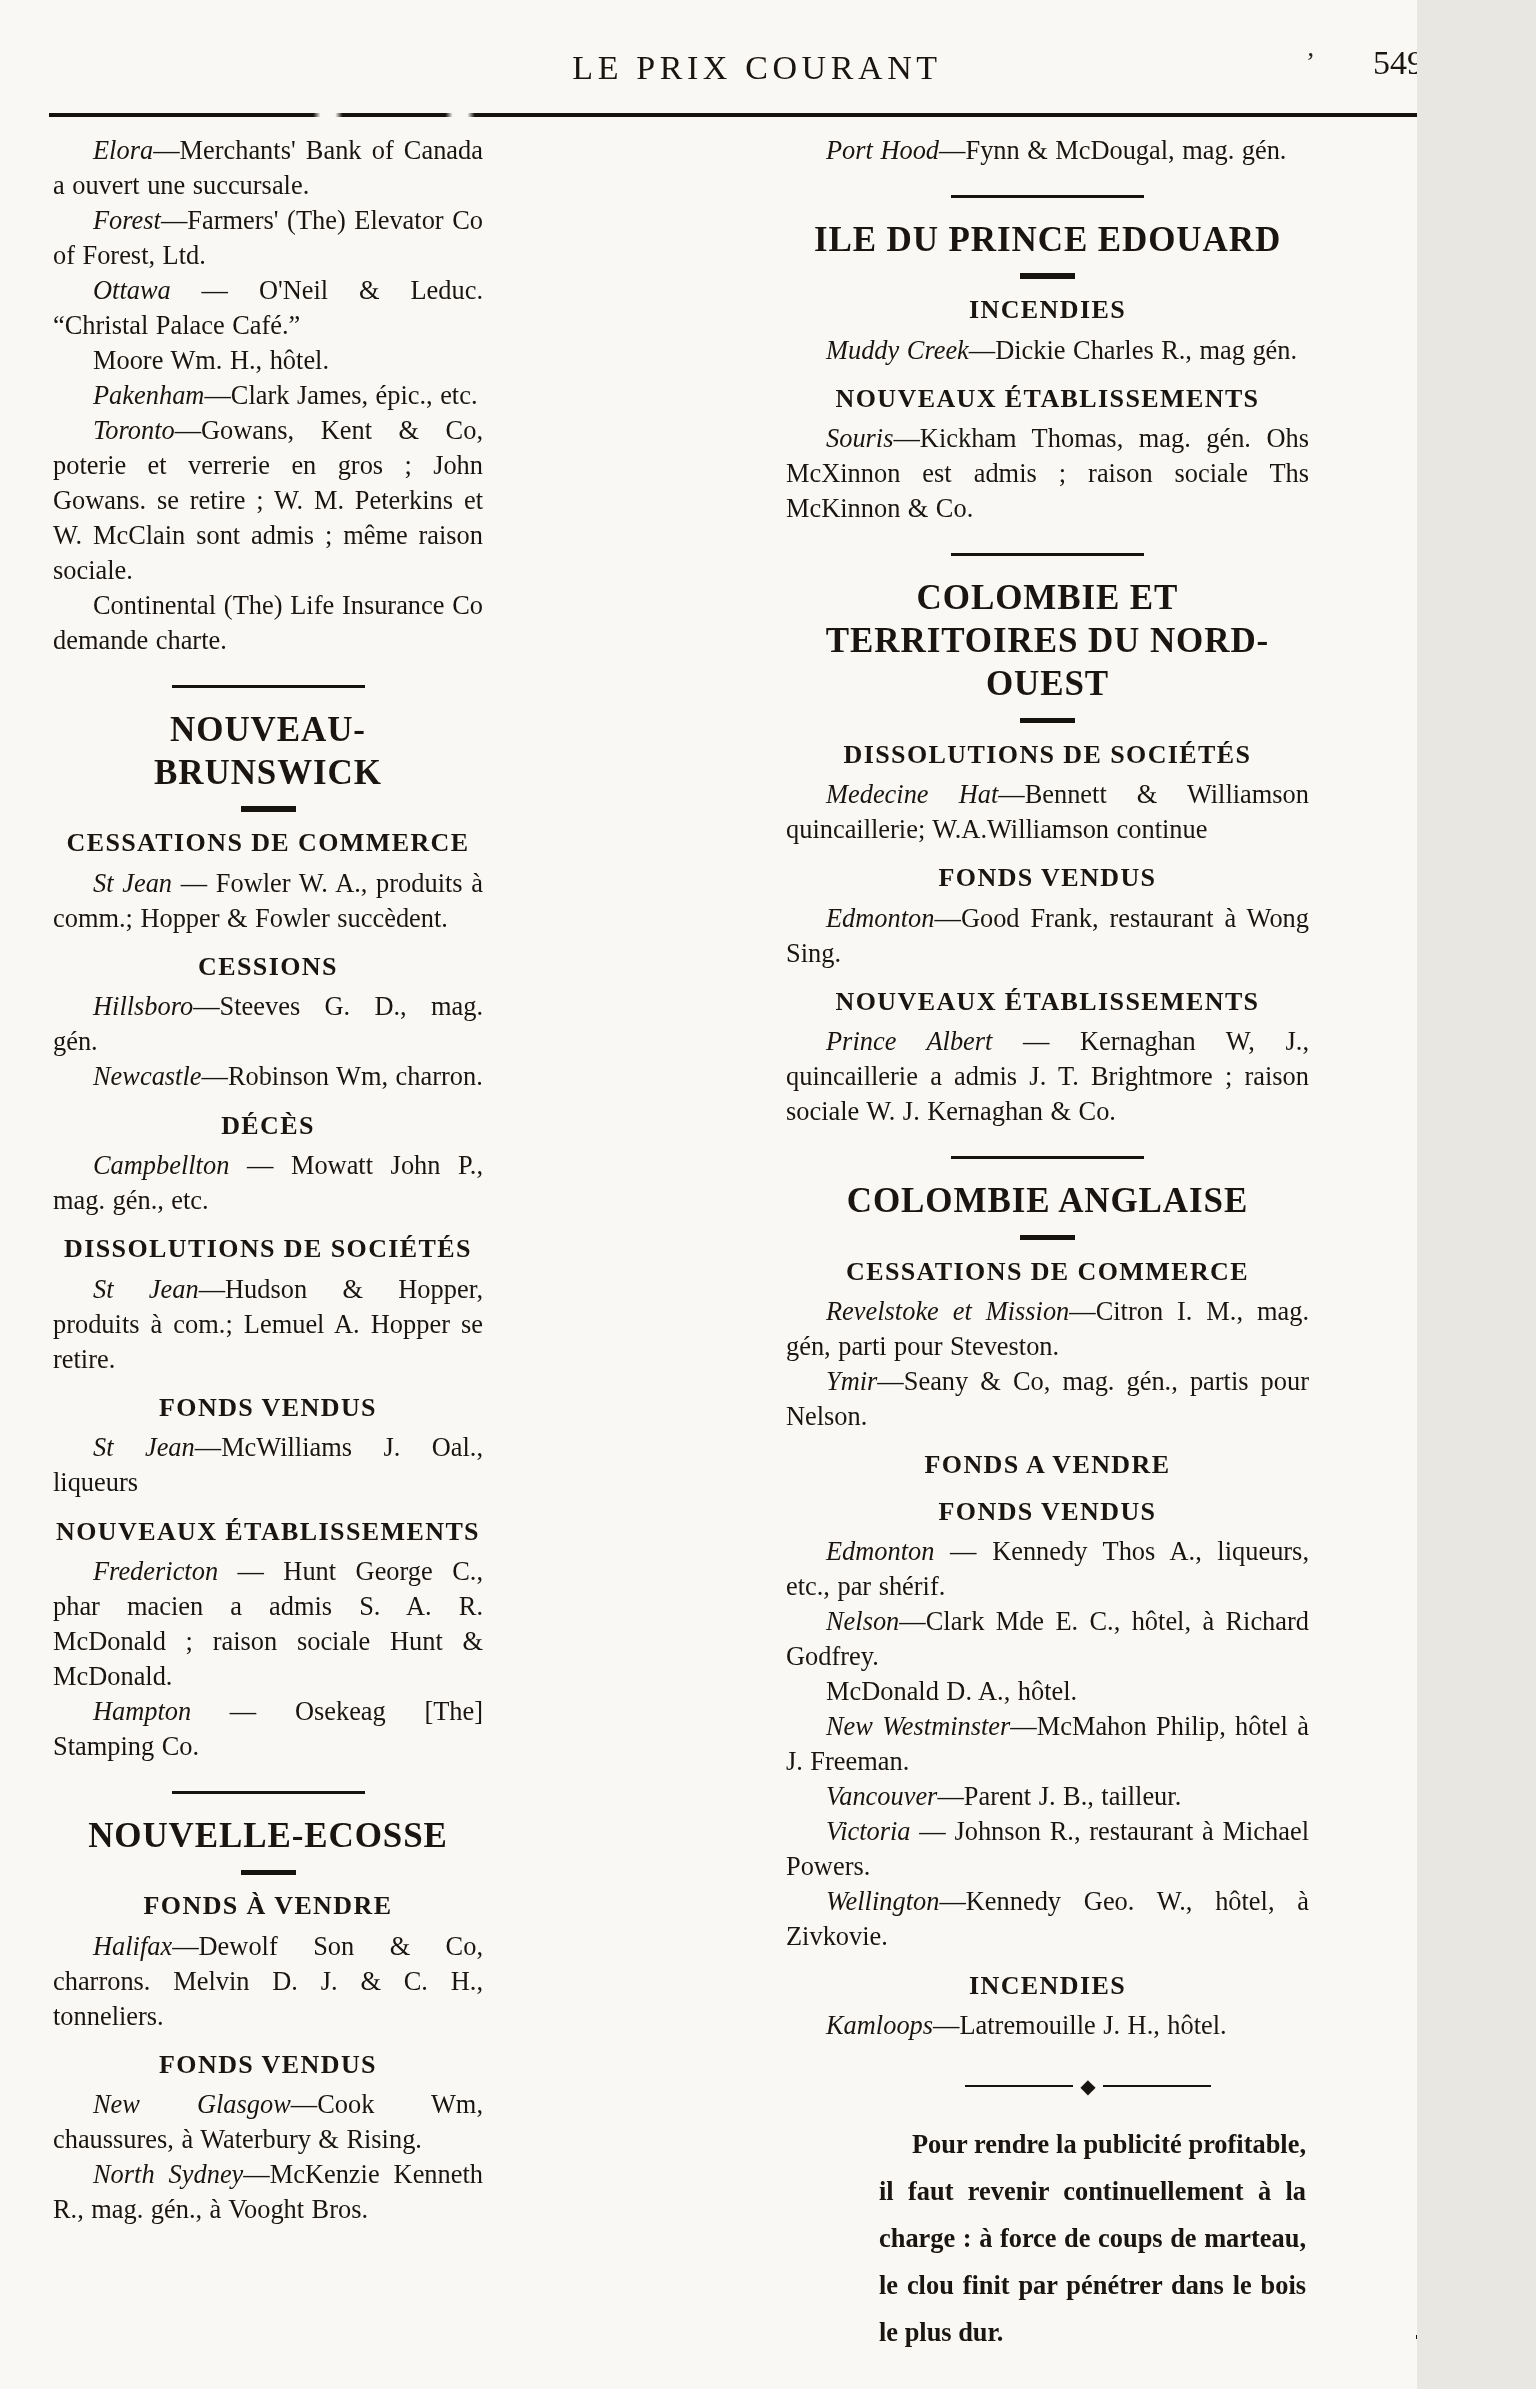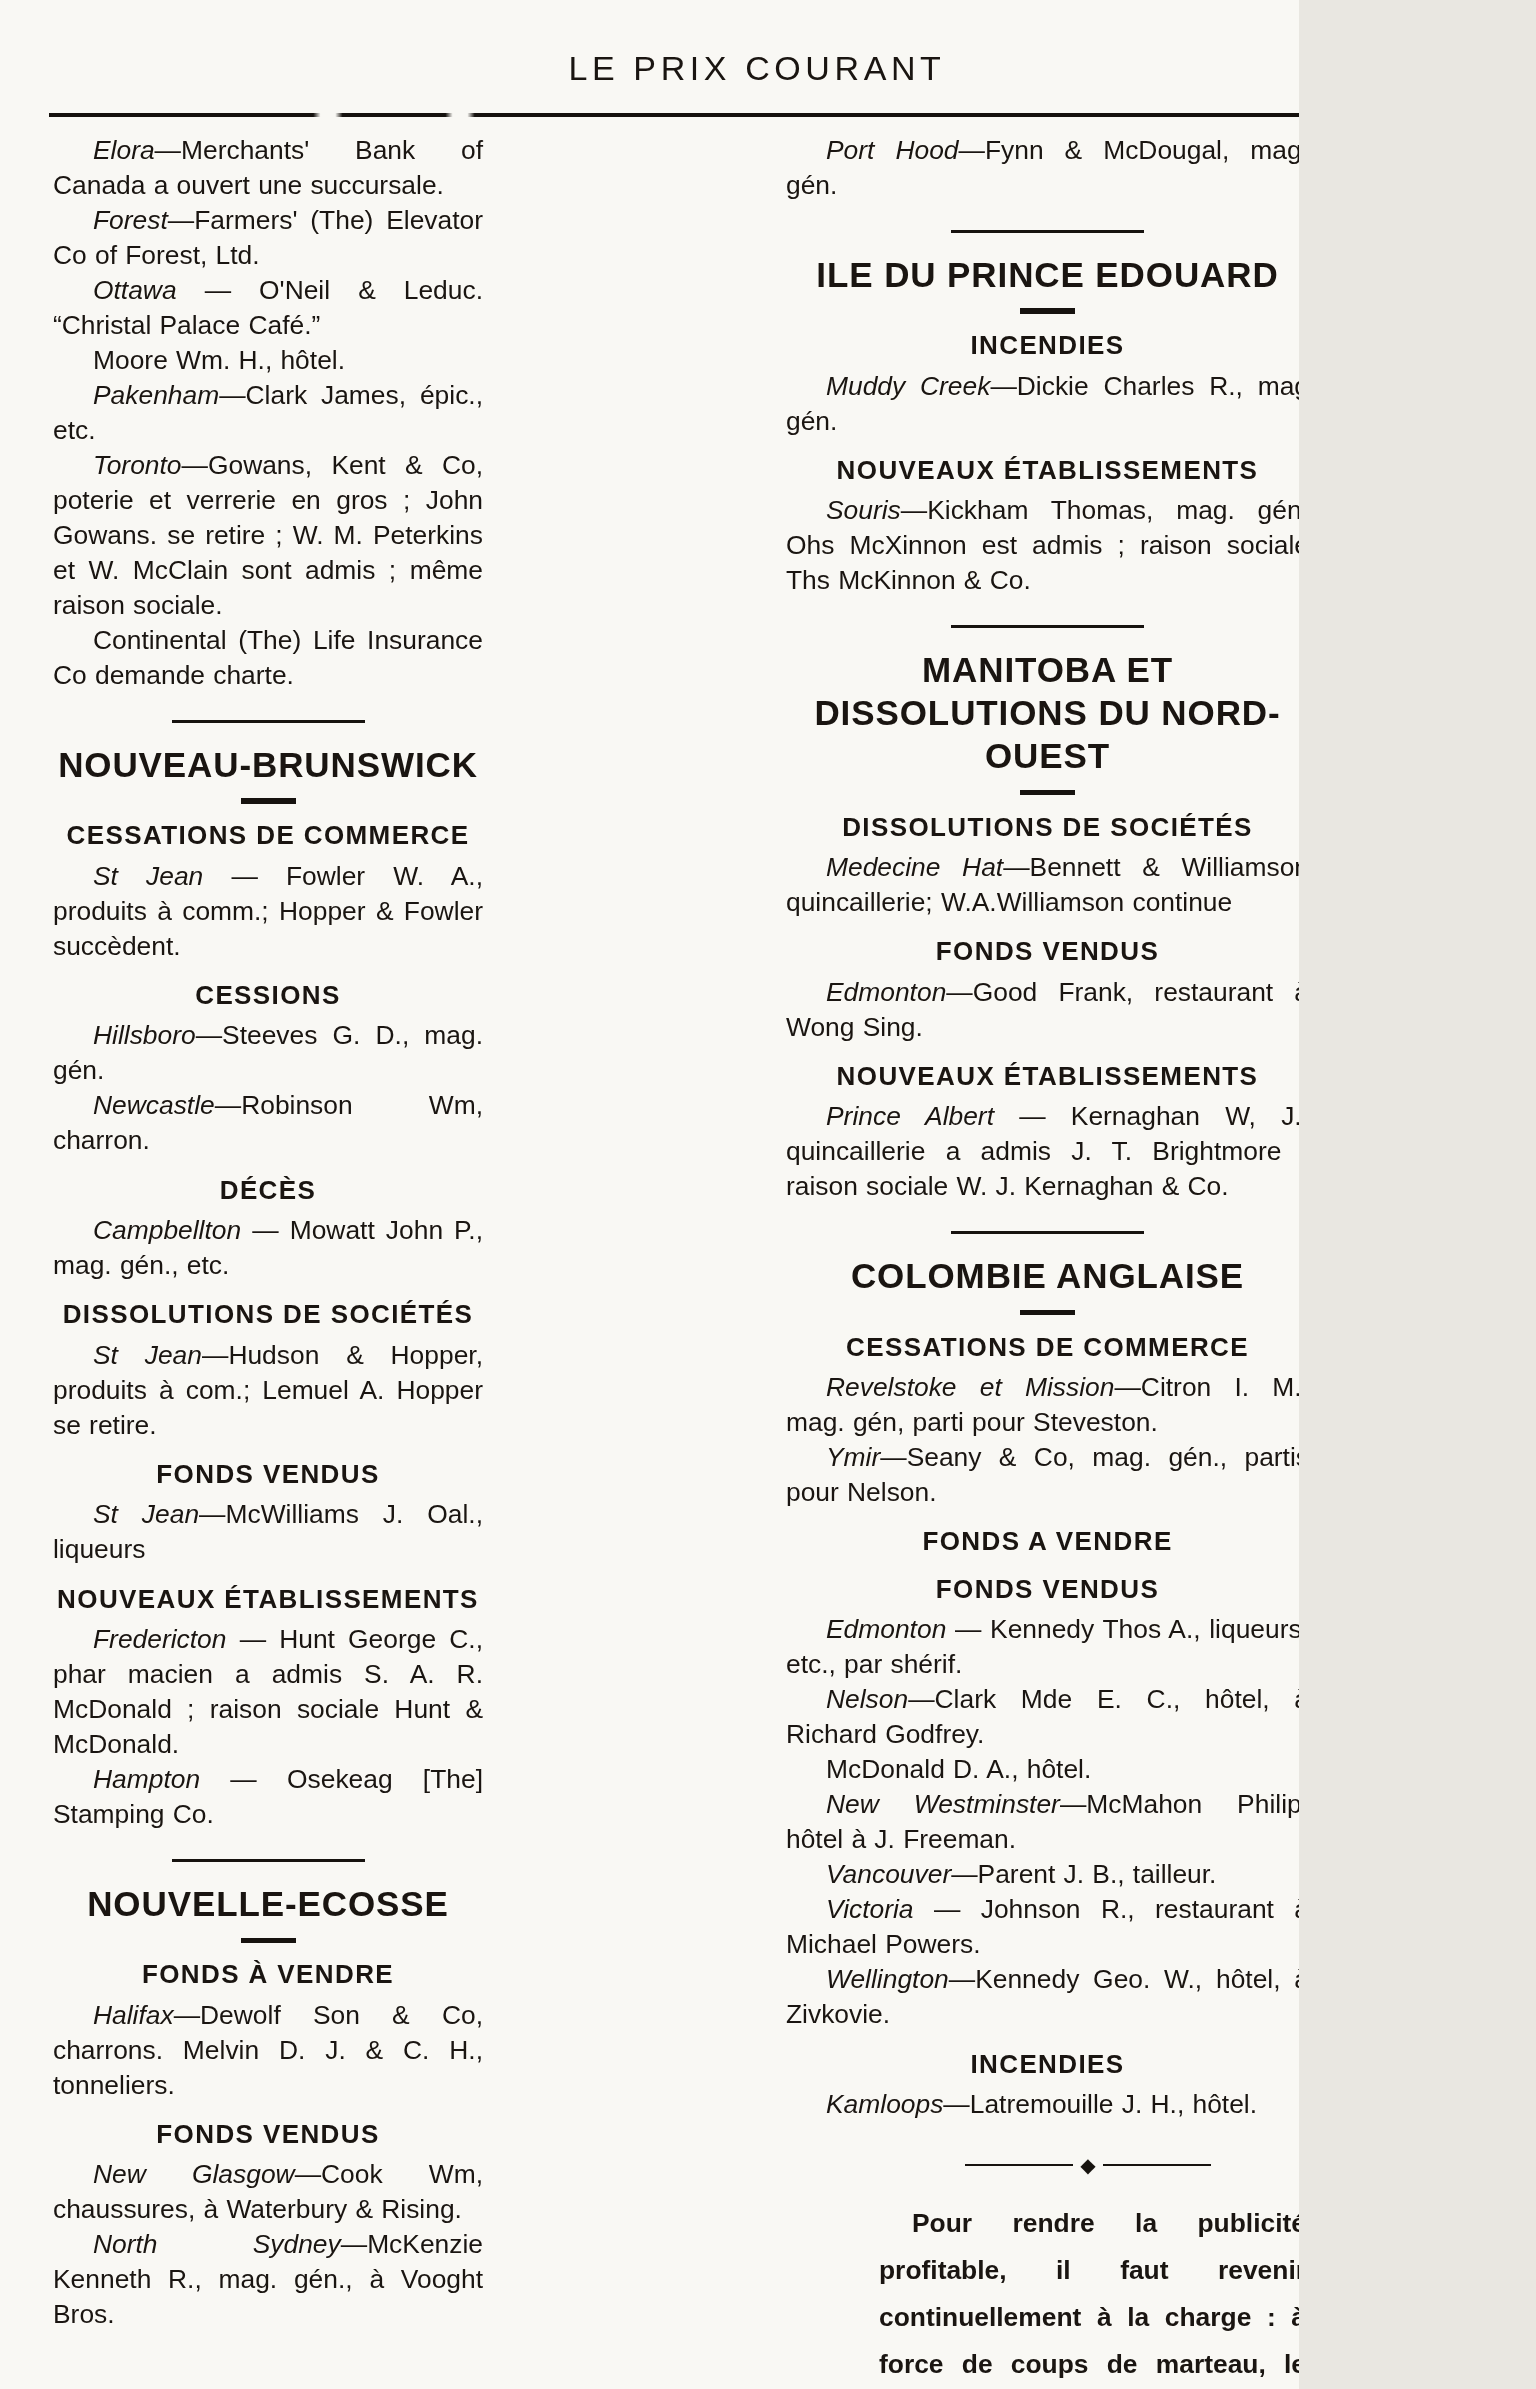--- a/index.html
+++ b/index.html
@@ -1,21 +1,21 @@
 <!DOCTYPE html>
 <html style="font-size:14.6px"><head>
 <meta charset="utf-8">
 <style>
   html, body { margin:0; padding:0; background:#e9e7e1; }
   .page {
     position:relative;
-    width:1299px; height:2389px;
+    width:1417px; height:2389px;
     background:#f9f8f4;
     color:#1a1511;
-    font-family:Liberation Sans, sans-serif;
+    font-family:Liberation Serif, serif;
     overflow:hidden;
   }
   .paper-title {
     position:absolute; top:49px; left:0; width:1514px;
     text-align:center;
     font-size:34px; letter-spacing:4.6px; font-weight:500;
   }
   .page-number {
     position:absolute; top:44px; left:1373px;
     font-size:34px;
@@ -133,21 +133,21 @@
     <h2 class="sec-title">ILE DU PRINCE EDOUARD</h2>
     <div class="sec-dash"></div>
 
     <h3 class="subhead">INCENDIES</h3>
     <p class="entry"><span class="city">Muddy Creek</span><span>—Dickie Charles R., mag gén.</span></p>
 
     <h3 class="subhead">NOUVEAUX ÉTABLISSEMENTS</h3>
     <p class="entry"><span class="city">Souris</span><span>—Kickham Thomas, mag. gén. Ohs McXinnon est admis ; raison sociale Ths McKinnon &amp; Co.</span></p>
 
     <div class="sec-sep"></div>
-    <h2 class="sec-title">MANITOBA ET DISSOLUTIONS DU NORD-OUEST</h2>
+    <h2 class="sec-title">COLOMBIE ET TERRITOIRES DU NORD-OUEST</h2>
     <div class="sec-dash"></div>
 
     <h3 class="subhead">DISSOLUTIONS DE SOCIÉTÉS</h3>
     <p class="entry"><span class="city">Medecine Hat</span><span>—Bennett &amp; Williamson quincaillerie; W.A.Williamson continue</span></p>
 
     <h3 class="subhead">FONDS VENDUS</h3>
     <p class="entry"><span class="city">Edmonton</span><span>—Good Frank, restaurant à Wong Sing.</span></p>
 
     <h3 class="subhead">NOUVEAUX ÉTABLISSEMENTS</h3>
     <p class="entry"><span class="city">Prince Albert</span><span> — Kernaghan W, J., quincaillerie a admis J. T. Brightmore ; raison sociale W. J. Kernaghan &amp; Co.</span></p>

